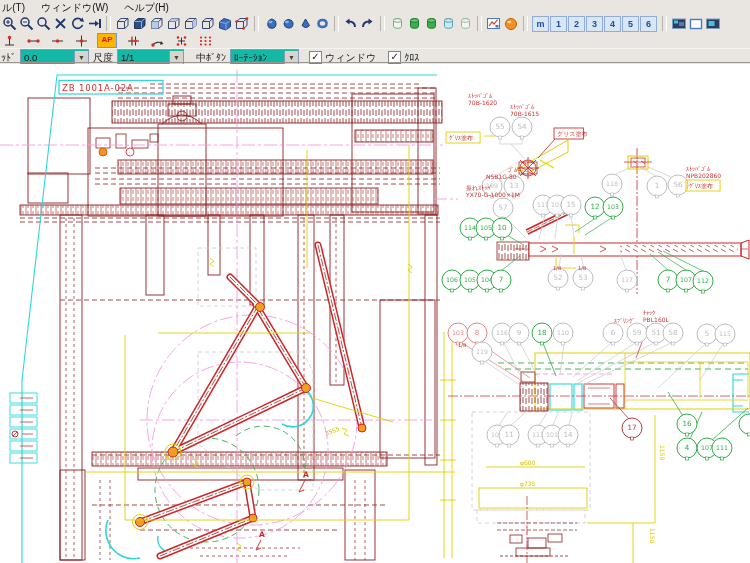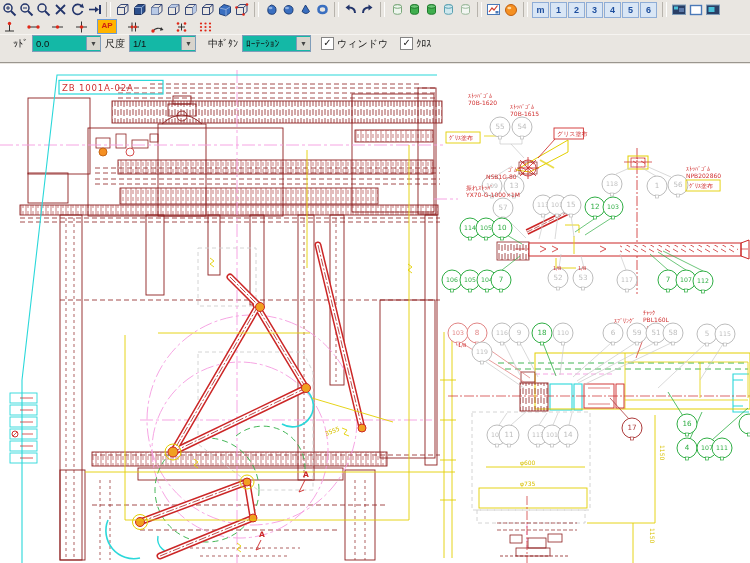--- a/index.html
+++ b/index.html
@@ -32,20 +32,25 @@
            border-top:1px solid #9a968f;border-bottom:1px solid #fdfdfc;}
   
   .canvas{position:absolute;left:0;top:64px;width:750px;height:499px;background:#fff;}
   svg text{font-family:"DejaVu Sans",sans-serif;}
 </style>
 </head>
 <body>
 
 <div class="chrome">
 
+  <div class="menubar">
+    <span>ル(T)</span>
+    <span>ウィンドウ(W)</span>
+    <span>ヘルプ(H)</span>
+  </div>
 
   <div class="tbrow tb1">
     <div class="ico">
       <svg width="15" height="15">
           <circle cx="6" cy="6" r="4" fill="none" stroke="#23356b" stroke-width="1.5"></circle>
           <line x1="9" y1="9" x2="13.5" y2="13.5" stroke="#23356b" stroke-width="2"></line>
           <path d="M4,6h4M6,4v4" stroke="#23356b" stroke-width="1"></path>
         </svg>
       </div>
     <div class="ico">
@@ -313,21 +318,21 @@
             <circle cx="12" cy="7" r="1.1"></circle>
             <circle cx="3" cy="10.5" r="1.1"></circle>
             <circle cx="7.5" cy="10.5" r="1.1"></circle>
             <circle cx="12" cy="10.5" r="1.1"></circle>
           </g>
         </svg>
       </div>
   </div>
 
   <div class="tbrow tb3">
-    <span style="margin-left:12px;">ｯﾄﾞ</span>
+    <span style="margin-left:0px;">ｯﾄﾞ</span>
     <div class="combo" style="width:64px">
       <span>0.0</span>
       <span class="dd">▼</span>
     </div>
     <span style="">尺度</span>
     <div class="combo" style="width:62px">
       <span>1/1</span>
       <span class="dd">▼</span>
     </div>
     <span style="margin-left:8px;font-family:Liberation Mono, monospace;">中ﾎﾞﾀﾝ</span>

